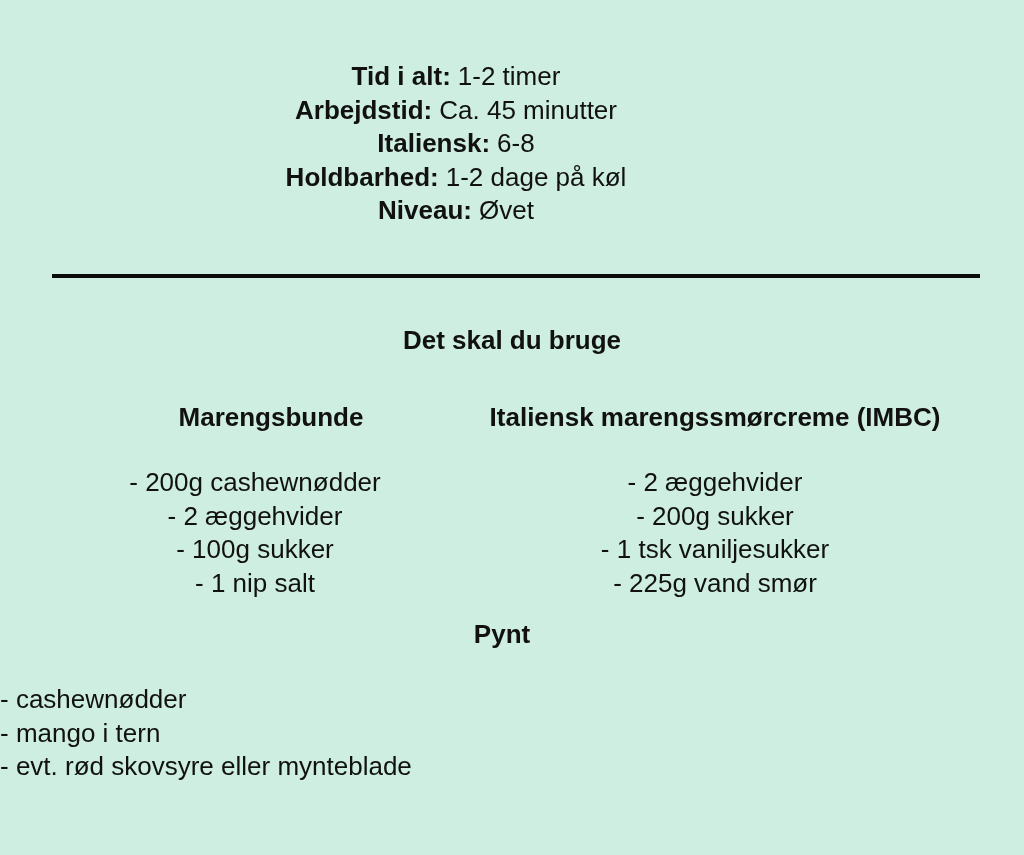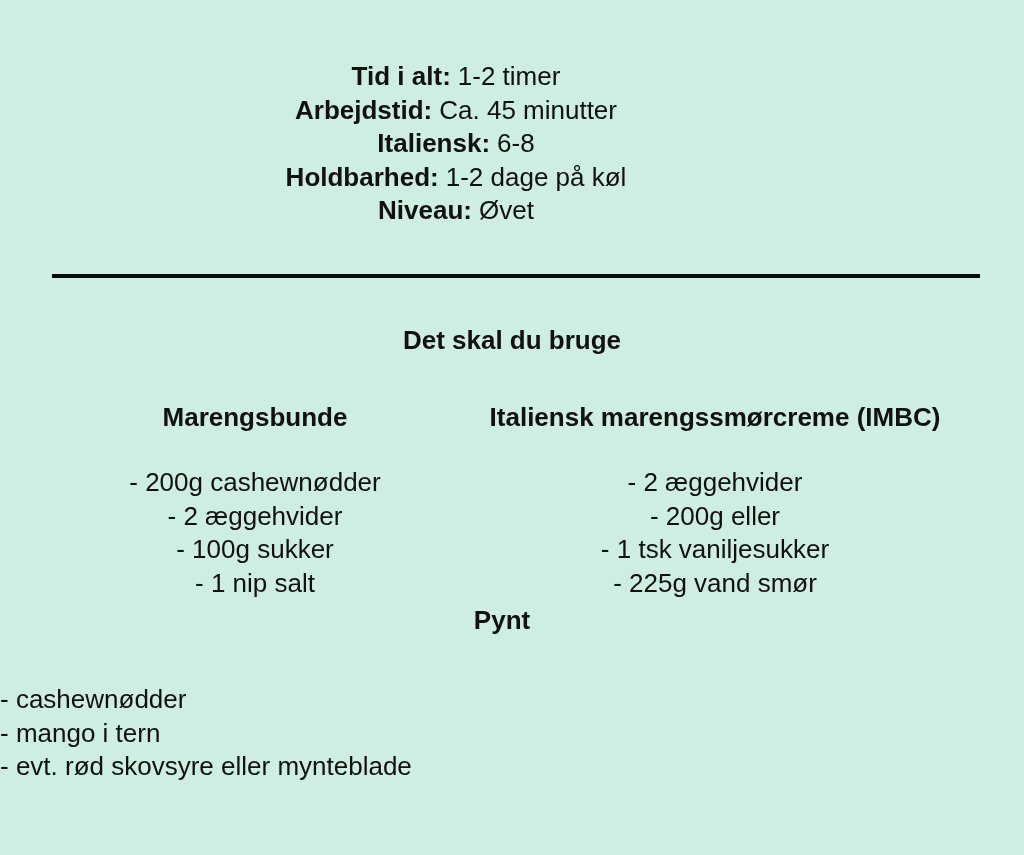--- a/index.html
+++ b/index.html
@@ -58,27 +58,27 @@
     line-height: 33.5px;
   }
   .col-title {
     position: absolute;
     top: 401px;
     font-weight: bold;
     font-size: 26px;
     line-height: 33.5px;
     text-align: center;
   }
-  .col-title-left  { left: 20px;  width: 470px; }
+  .col-title-left  { left: 36px;  width: 470px; }
   .col-title-right { left: 480px; width: 470px; }
   .col-list-left   { top: 466px; left: 20px;  width: 470px; }
   .col-list-right  { top: 466px; left: 480px; width: 470px; }
   .pynt-title {
     position: absolute;
-    top: 604px;
+    top: 618px;
     left: 0;
     width: 1004px;
     text-align: center;
     font-weight: bold;
     font-size: 26px;
     line-height: 33.5px;
   }
   .pynt-list {
     position: absolute;
     top: 683px;
@@ -121,21 +121,21 @@
   <div class="col col-list-left">
     <div class="ingredient-item">- 200g cashewnødder</div>
     <div class="ingredient-item">- 2 æggehvider</div>
     <div class="ingredient-item">- 100g sukker</div>
     <div class="ingredient-item">- 1 nip salt</div>
   </div>
 
   <div class="col-title col-title-right">Italiensk marengssmørcreme (IMBC)</div>
   <div class="col col-list-right">
     <div class="ingredient-item">- 2 æggehvider</div>
-    <div class="ingredient-item">- 200g eller</div>
+    <div class="ingredient-item">- 200g sukker</div>
     <div class="ingredient-item">- 1 tsk vaniljesukker</div>
     <div class="ingredient-item">- 225g vand smør</div>
   </div>
 
   <div class="pynt-title">Pynt</div>
   <div class="pynt-list">
     <div class="ingredient-item">- cashewnødder</div>
     <div class="ingredient-item">- mango i tern</div>
     <div class="ingredient-item">- evt. rød skovsyre eller mynteblade</div>
   </div>

